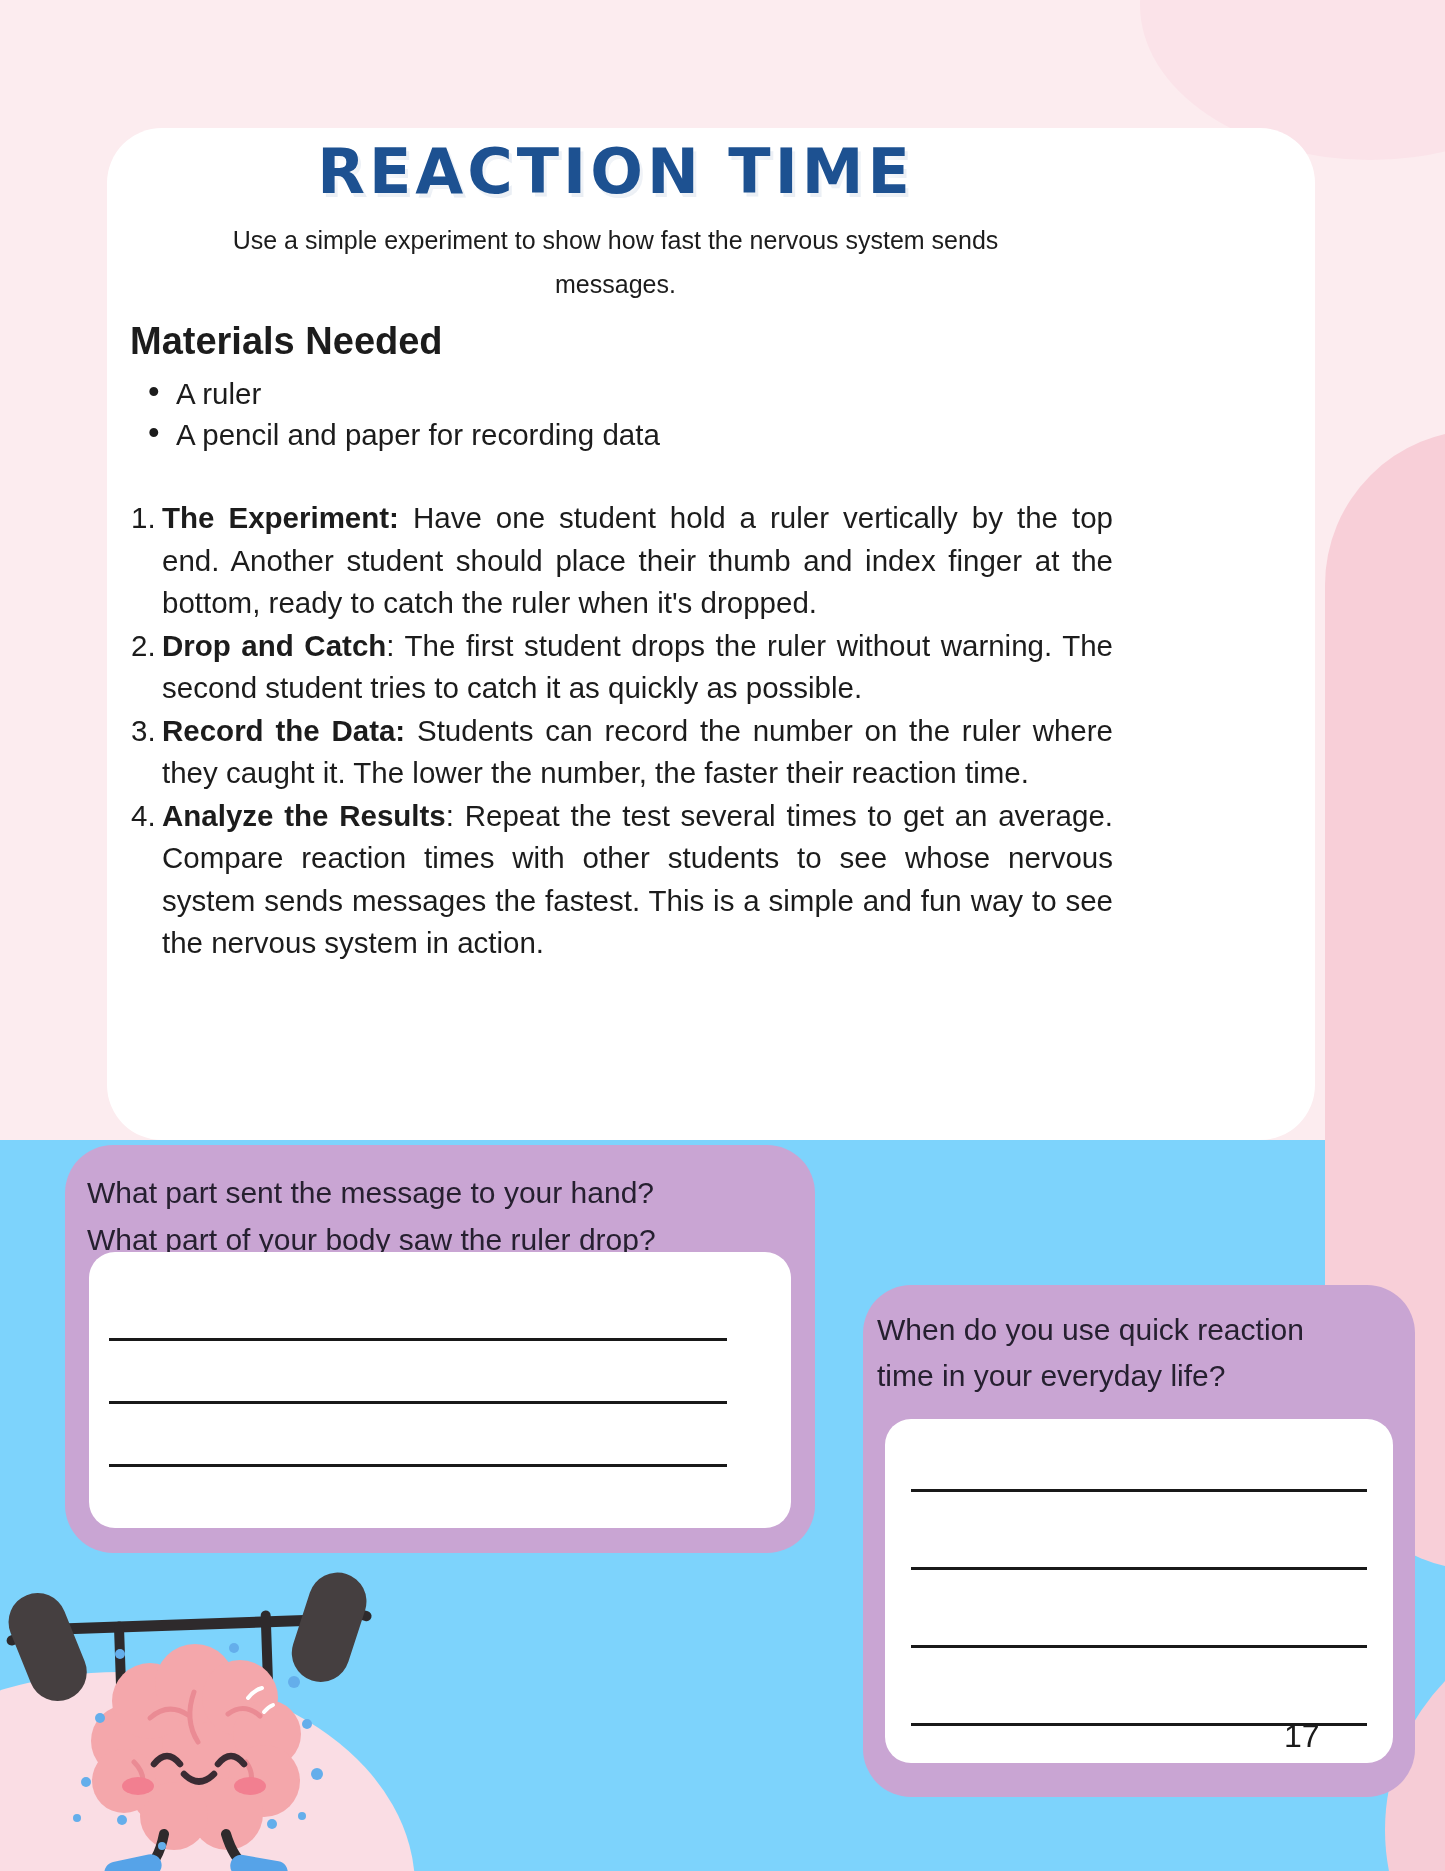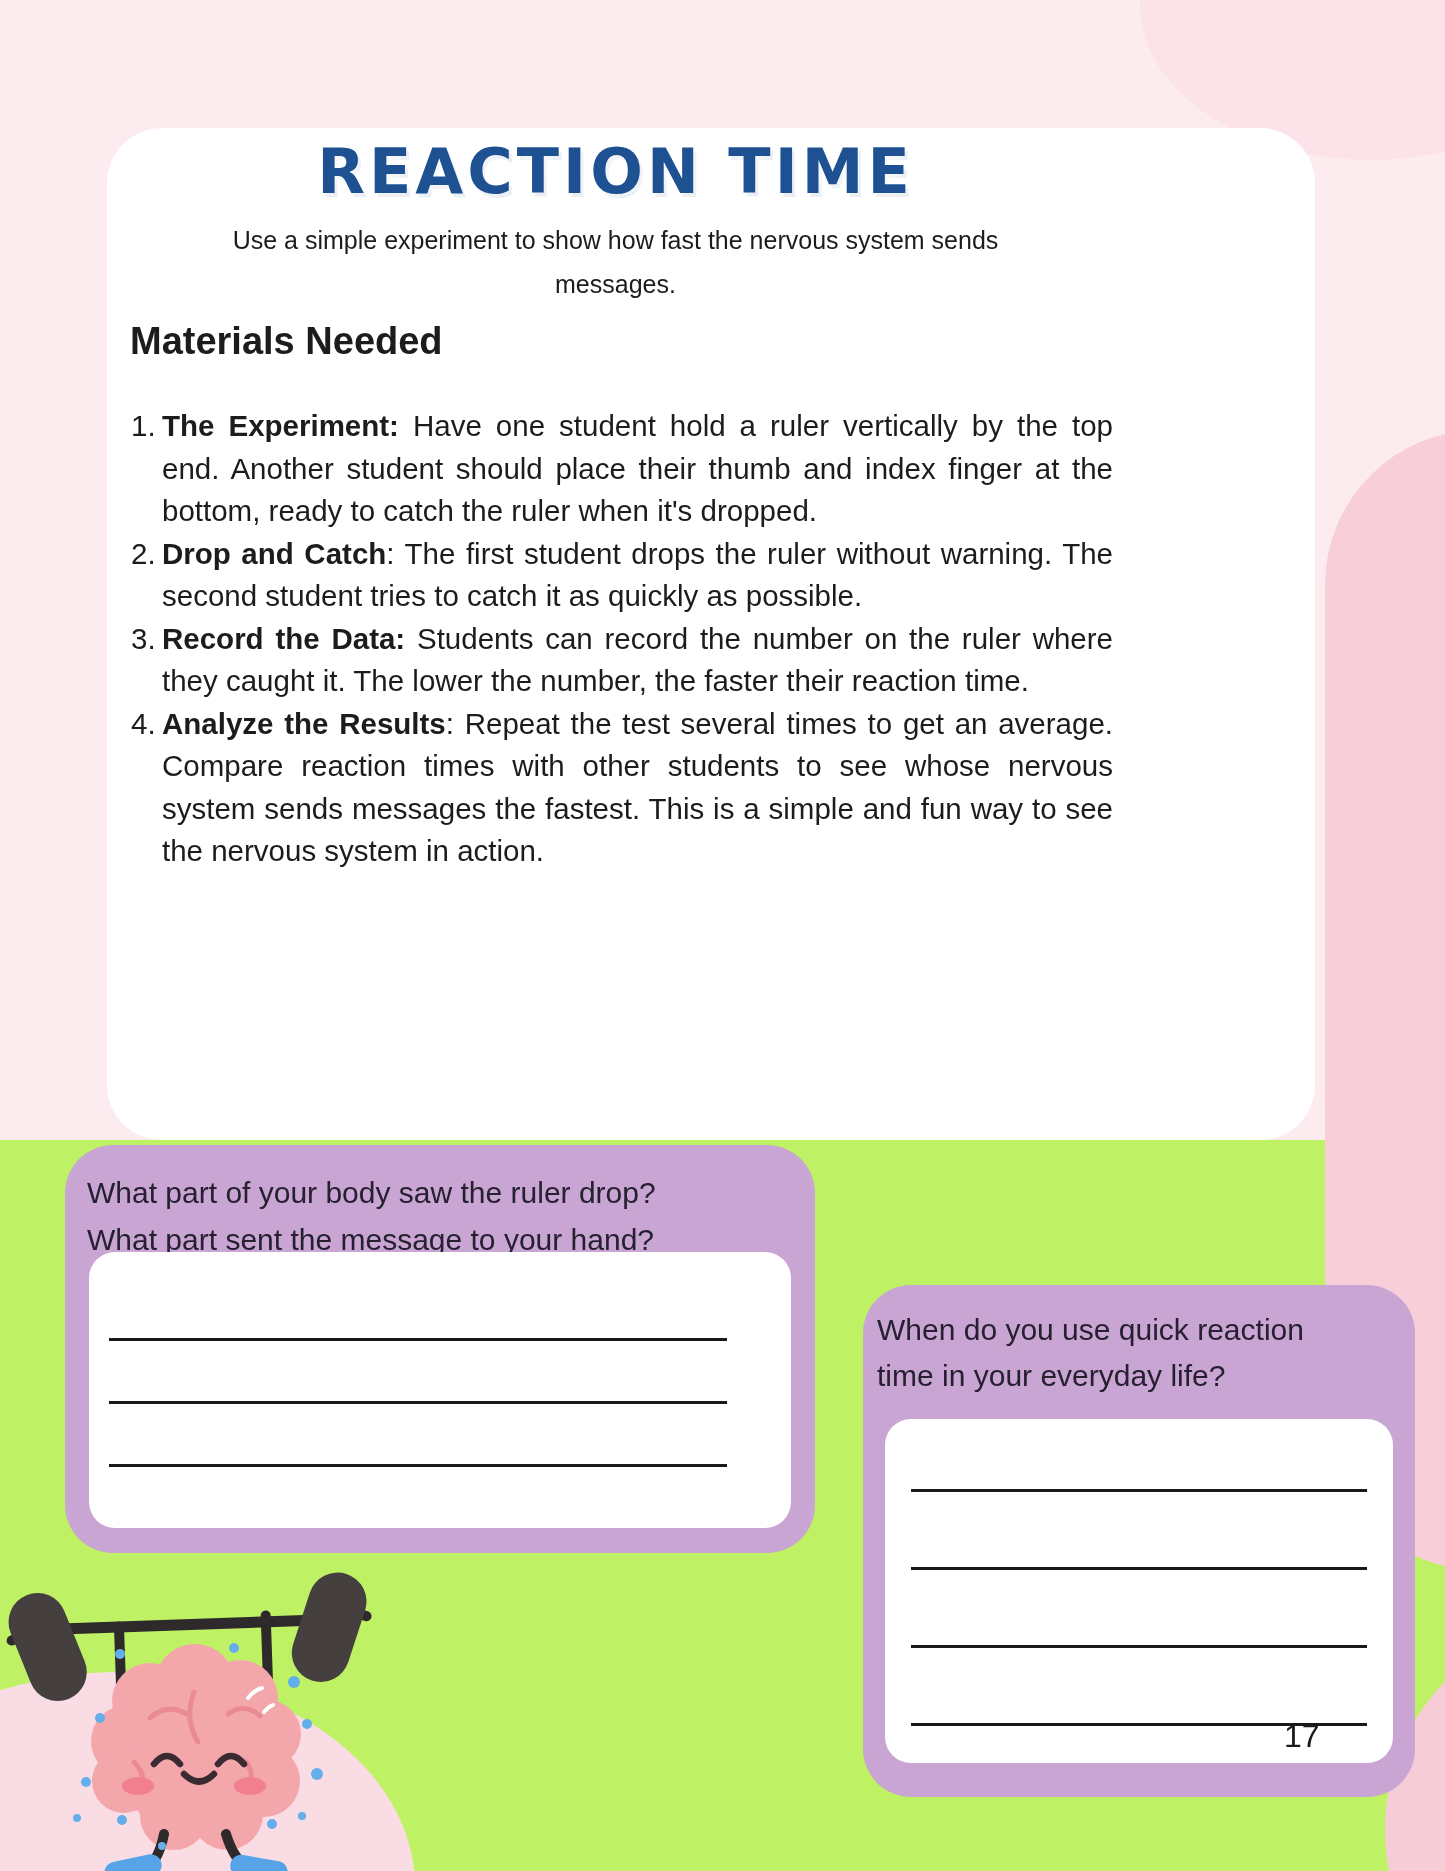--- a/index.html
+++ b/index.html
@@ -1,17 +1,17 @@
 <!DOCTYPE html>
 <html><head>
 <meta charset="utf-8">
 <style>
   html,body{margin:0;padding:0;}
   body{font-family:"Liberation Sans", sans-serif;}
-  .page{position:relative;width:1445px;height:1871px;background:#bef264;overflow:hidden;}
+  .page{position:relative;width:1445px;height:1871px;background:#7dd3fc;overflow:hidden;}
 
   
   .bg-top{position:absolute;left:0;top:0;width:1445px;height:1140px;background:#fcecef;}
   .blob-tr{position:absolute;left:1140px;top:-150px;width:460px;height:310px;border-radius:50%;background:#fbe3e9;}
   .card{position:absolute;left:107px;top:128px;width:1208px;height:1012px;background:#ffffff;border-radius:55px;}
   .blob-right{position:absolute;left:1325px;top:430px;width:310px;height:1140px;border-radius:170px;background:#f8cfd8;}
   .blob-br{position:absolute;left:1385px;top:1615px;width:430px;height:430px;border-radius:50%;background:#f6ccd6;}
   .blob-bl-dark{position:absolute;left:-220px;top:1795px;width:570px;height:360px;border-radius:50%;background:#f5cbd6;}
   .blob-bl-light{position:absolute;left:-175px;top:1672px;width:590px;height:430px;border-radius:50%;background:#fadde4;}
 
@@ -68,33 +68,37 @@
   <div class="blob-bl-light"></div>
 
   <div class="card" style="background:transparent;">
     <div class="card-content">
       <h1 class="title">REACTION TIME</h1>
       <div class="intro">
         <div>Use a simple experiment to show how fast the nervous system sends</div>
         <div>messages.</div>
       </div>
       <h2 class="materials-heading">Materials Needed</h2>
+      <ul class="materials-list">
+        <li><span>A ruler</span></li>
+        <li><span>A pencil and paper for recording data</span></li>
+      </ul>
       <ol class="steps">
         <li class="step"><span class="num">1.</span><b>The Experiment:</b><span> Have one student hold a ruler vertically by the top end. Another student should place their thumb and index finger at the bottom, ready to catch the ruler when it's dropped.</span></li>
         <li class="step"><span class="num">2.</span><b>Drop and Catch</b><span>: The first student drops the ruler without warning. The second student tries to catch it as quickly as possible.</span></li>
         <li class="step"><span class="num">3.</span><b>Record the Data:</b><span> Students can record the number on the ruler where they caught it. The lower the number, the faster their reaction time.</span></li>
         <li class="step"><span class="num">4.</span><b>Analyze the Results</b><span>: Repeat the test several times to get an average. Compare reaction times with other students to see whose nervous system sends messages the fastest. This is a simple and fun way to see the nervous system in action.</span></li>
       </ol>
     </div>
   </div>
 
   <div class="qbox qbox-left">
     <div class="q">
+      <div>What part sent the message to your hand?</div>
       <div>What part of your body saw the ruler drop?</div>
-      <div>What part sent the message to your hand?</div>
     </div>
     <div class="answer-area">
       <div class="answer-line l1"></div>
       <div class="answer-line l2"></div>
       <div class="answer-line l3"></div>
     </div>
   </div>
 
   <div class="qbox qbox-right">
     <div class="q">

